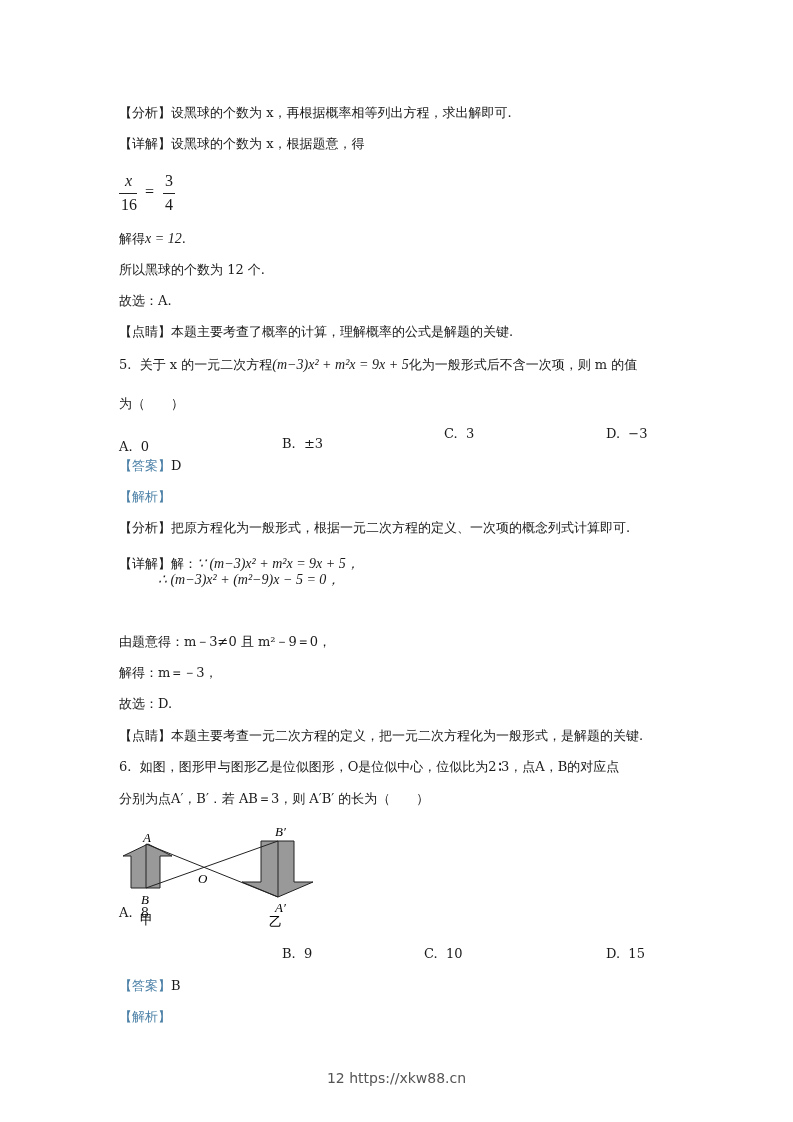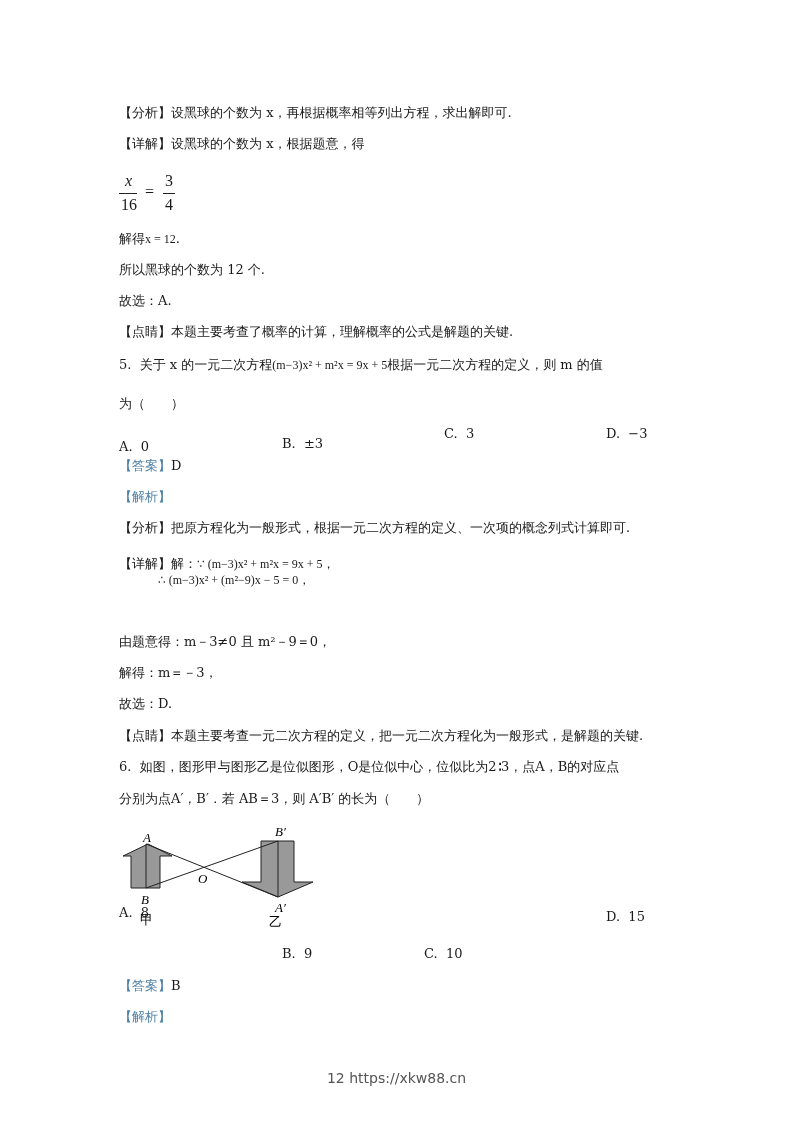--- a/index.html
+++ b/index.html
@@ -3,21 +3,21 @@
 <meta charset="utf-8">
 <style>
   html, body { margin: 0; padding: 0; background: #ffffff; }
   body {
     width: 793px; height: 1122px; position: relative; overflow: hidden;
     font-family: "DejaVu Serif", "Liberation Serif", serif;
     color: #1a1a1a; font-size: 13px;
   }
   .line { position: absolute; left: 119px; white-space: nowrap; line-height: 18px; }
   .blue { color: #4a7fa6; }
-  .math { font-family: "Liberation Serif", "DejaVu Serif", serif; font-size: 12px; }
+  .math { font-family: "Liberation Serif", "DejaVu Serif", serif; font-style: italic; font-size: 14px; }
   .opt { position: absolute; white-space: nowrap; }
   .frac { position: absolute; left: 119px; top: 172px; width: 70px; height: 44px; font-family: "Liberation Serif", serif; font-size: 16px; }
   .frac .num1 { position: absolute; left: 6px; top: 0; font-style: italic; }
   .frac .bar1 { position: absolute; left: 0; top: 21px; width: 18px; height: 1px; background: #222; }
   .frac .den1 { position: absolute; left: 2px; top: 24px; }
   .frac .eq { position: absolute; left: 26px; top: 11px; }
   .frac .num2 { position: absolute; left: 46px; top: 0; }
   .frac .bar2 { position: absolute; left: 44px; top: 21px; width: 12px; height: 1px; background: #222; }
   .frac .den2 { position: absolute; left: 46px; top: 24px; }
   .figure { position: absolute; left: 118px; top: 820px; width: 220px; height: 110px; }
@@ -47,21 +47,21 @@
 <div class="line" style="top:230px;">
   <span>解得</span><span class="math">x = 12</span><span>.</span>
 </div>
 <div class="line" style="top:261px;">所以黑球的个数为 12 个.</div>
 <div class="line" style="top:292px;">故选：A.</div>
 <div class="line" style="top:323px;">
   <span>【点睛】</span><span>本题主要考查了概率的计算，理解概率的公式是解题的关键.</span>
 </div>
 
 <div class="line" style="top:356px;">
-  <span>5.</span>&nbsp;&nbsp;<span>关于 x 的一元二次方程</span><span class="math">(m−3)x² + m²x = 9x + 5</span><span>根据一元二次方程的定义，则 m 的值</span>
+  <span>5.</span>&nbsp;&nbsp;<span>关于 x 的一元二次方程</span><span class="math">(m−3)x² + m²x = 9x + 5</span><span>化为一般形式后不含一次项，则 m 的值</span>
 </div>
 <div class="line" style="top:395px;">为（　　）</div>
 
 <div class="opt" style="left:119px; top:439px;"><span>A.</span>&nbsp;&nbsp;<span>0</span></div>
 <div class="opt" style="left:282px; top:436px;"><span>B.</span>&nbsp;&nbsp;<span>±3</span></div>
 <div class="opt" style="left:444px; top:426px;"><span>C.</span>&nbsp;&nbsp;<span>3</span></div>
 <div class="opt" style="left:606px; top:426px;"><span>D.</span>&nbsp;&nbsp;<span>−3</span></div>
 
 <div class="line" style="top:457px;text-align:right;">
   <span class="blue">【答案】</span><span>D</span>
@@ -105,20 +105,20 @@
     <text x="157" y="16" font-family="Liberation Serif, serif" font-style="italic" font-size="13">B′</text>
     <text x="157" y="92" font-family="Liberation Serif, serif" font-style="italic" font-size="13">A′</text>
     <text x="22" y="104" font-family="DejaVu Sans, sans-serif" font-size="13">甲</text>
     <text x="151" y="106" font-family="DejaVu Sans, sans-serif" font-size="13">乙</text>
   </svg>
 </div>
 
 <div class="opt" style="left:119px; top:905px;"><span>A.</span>&nbsp;&nbsp;<span>8</span></div>
 <div class="opt" style="left:282px; top:946px;"><span>B.</span>&nbsp;&nbsp;<span>9</span></div>
 <div class="opt" style="left:424px; top:946px;"><span>C.</span>&nbsp;&nbsp;<span>10</span></div>
-<div class="opt" style="left:606px; top:909px;text-align:center;"><span>D.</span>&nbsp;&nbsp;<span>15</span></div>
+<div class="opt" style="left:606px; top:946px;text-align:center;"><span>D.</span>&nbsp;&nbsp;<span>15</span></div>
 
 <div class="line" style="top:977px;">
   <span class="blue">【答案】</span><span>B</span>
 </div>
 <div class="line blue" style="top:1008px;">【解析】</div>
 
 <div class="footer">12 https://xkw88.cn</div>
 
 </body></html>

